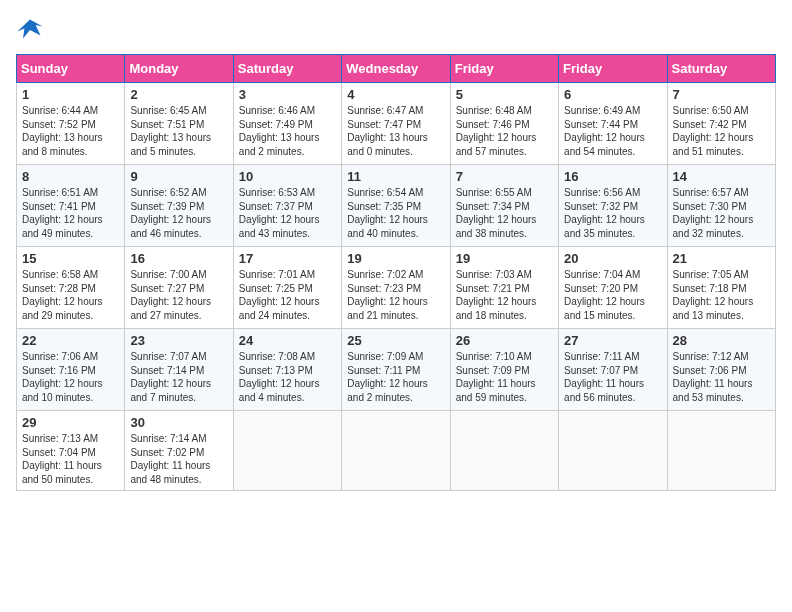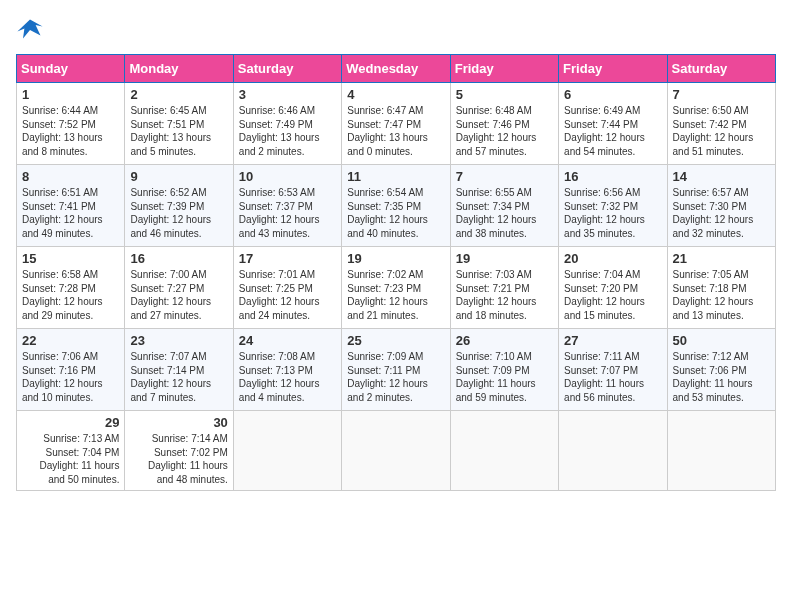--- a/index.html
+++ b/index.html
@@ -80,21 +80,20 @@
     .day-info {
       color: #333;
       line-height: 1.35;
       font-size: 10px;
     }
     .empty-cell {
       background: #f9f9f9 !important;
     }
     .last-row td {
       height: 78px;
-      text-align: right;
     }
   </style>
 </head>
 <body>
 
 <div class="header">
   <div class="logo">
     <svg class="logo-bird" viewBox="0 0 40 40">
       <polygon points="20,5 38,15 28,13 35,28 20,20 10,32 12,18 2,22" fill="#1a6fc4"></polygon>
     </svg>
@@ -339,21 +338,21 @@
         </td>
         <td>
           <div class="day-number">27</div>
           <div class="day-info">
             Sunrise: 7:11 AM<br>
             Sunset: 7:07 PM<br>
             Daylight: 11 hours and 56 minutes.
           </div>
         </td>
         <td>
-          <div class="day-number">50</div>
+          <div class="day-number">28</div>
           <div class="day-info">
             Sunrise: 7:12 AM<br>
             Sunset: 7:06 PM<br>
             Daylight: 11 hours and 53 minutes.
           </div>
         </td>
       </tr>
       <tr class="last-row">
         <td>
           <div class="day-number">29</div>

